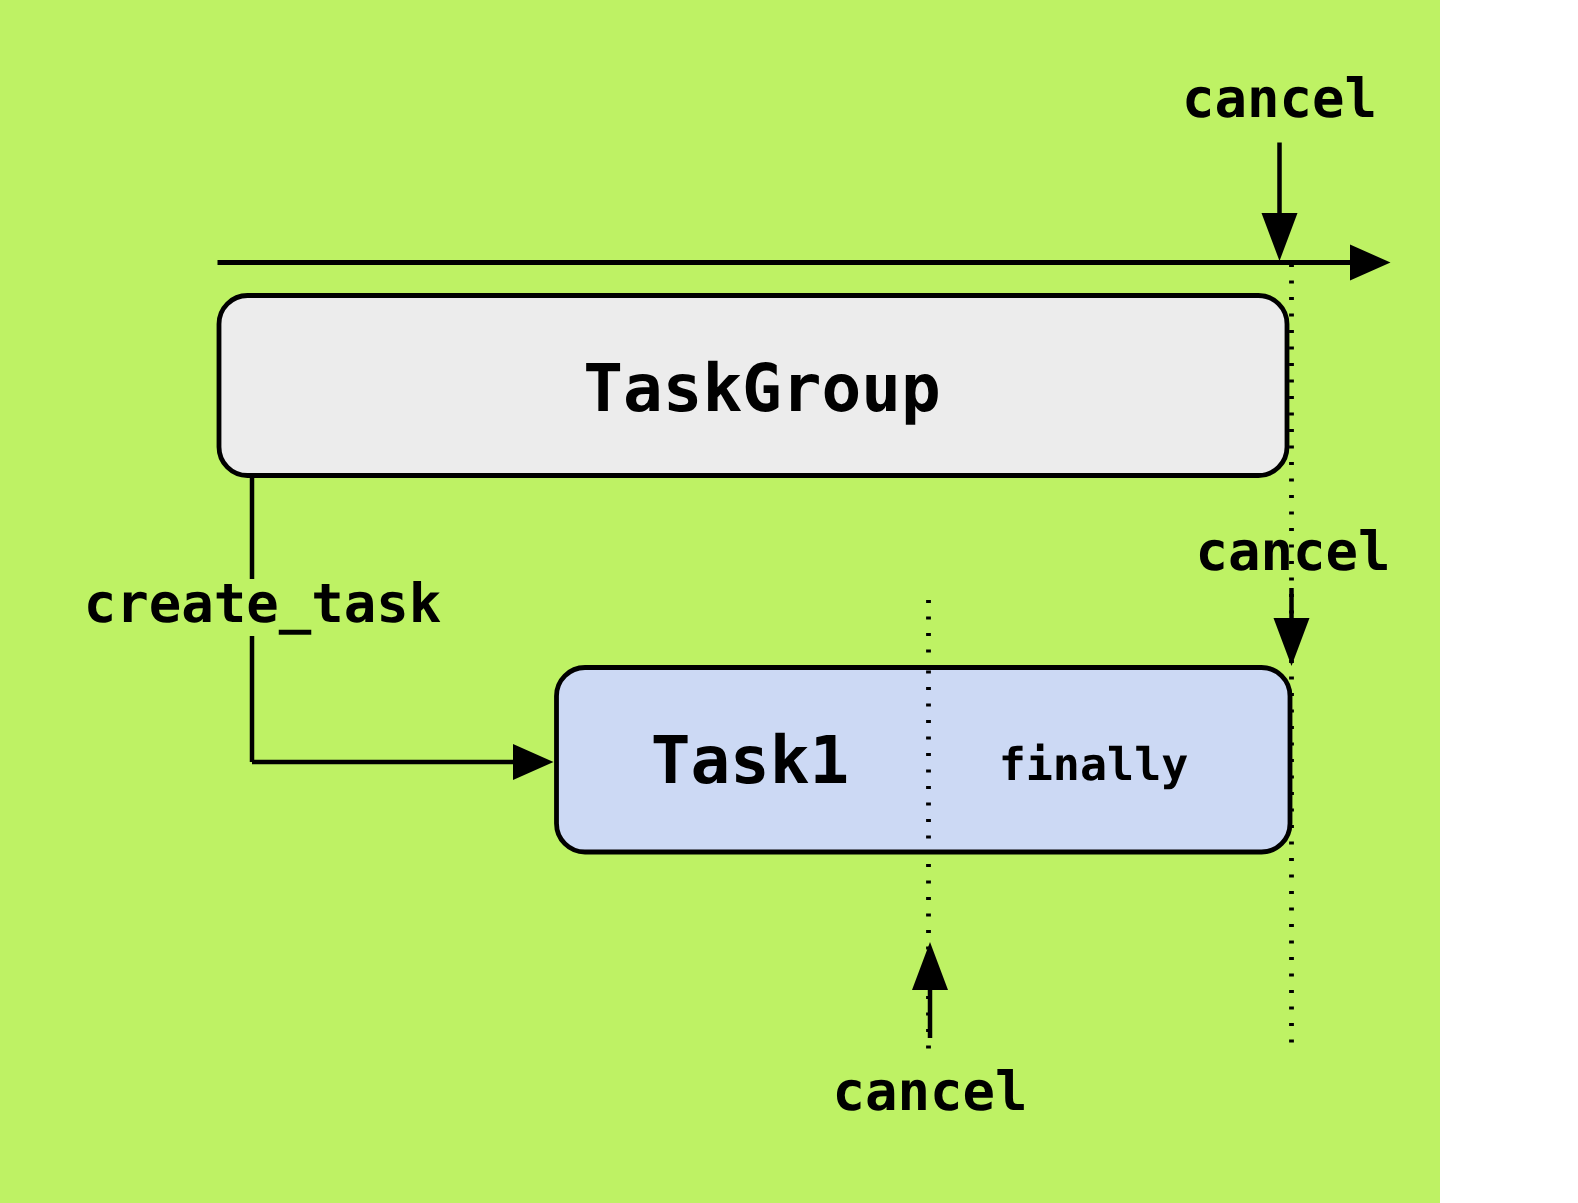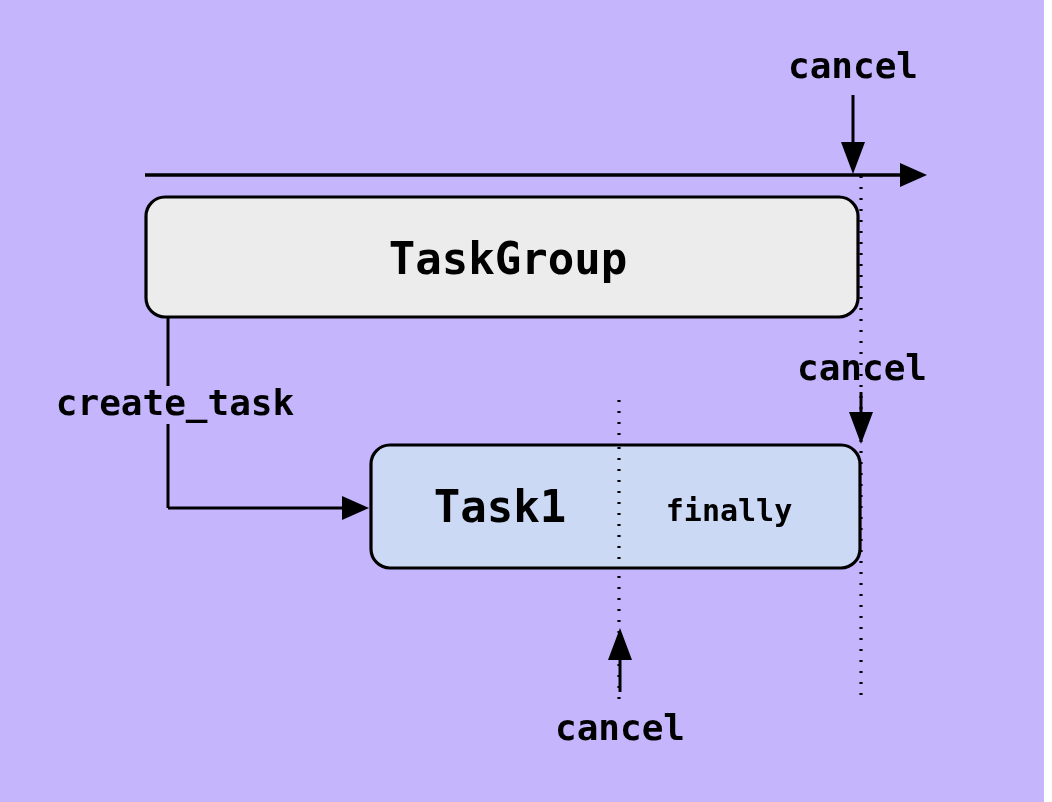--- a/index.html
+++ b/index.html
@@ -6,23 +6,23 @@
   html, body {
     margin: 0;
     padding: 0;
     background: #ffffff;
   }
   body {
     font-family: "DejaVu Sans Mono", monospace;
   }
   #diagram-root {
     position: relative;
-    width: 1044px;
+    width: 960px;
     height: 802px;
-    background: #c4b5fd;
+    background: #bef264;
     overflow: hidden;
   }
   #diagram-svg {
     position: absolute;
     top: 0;
     left: 0;
     width: 1052px;
     height: 802px;
     display: block;
   }

